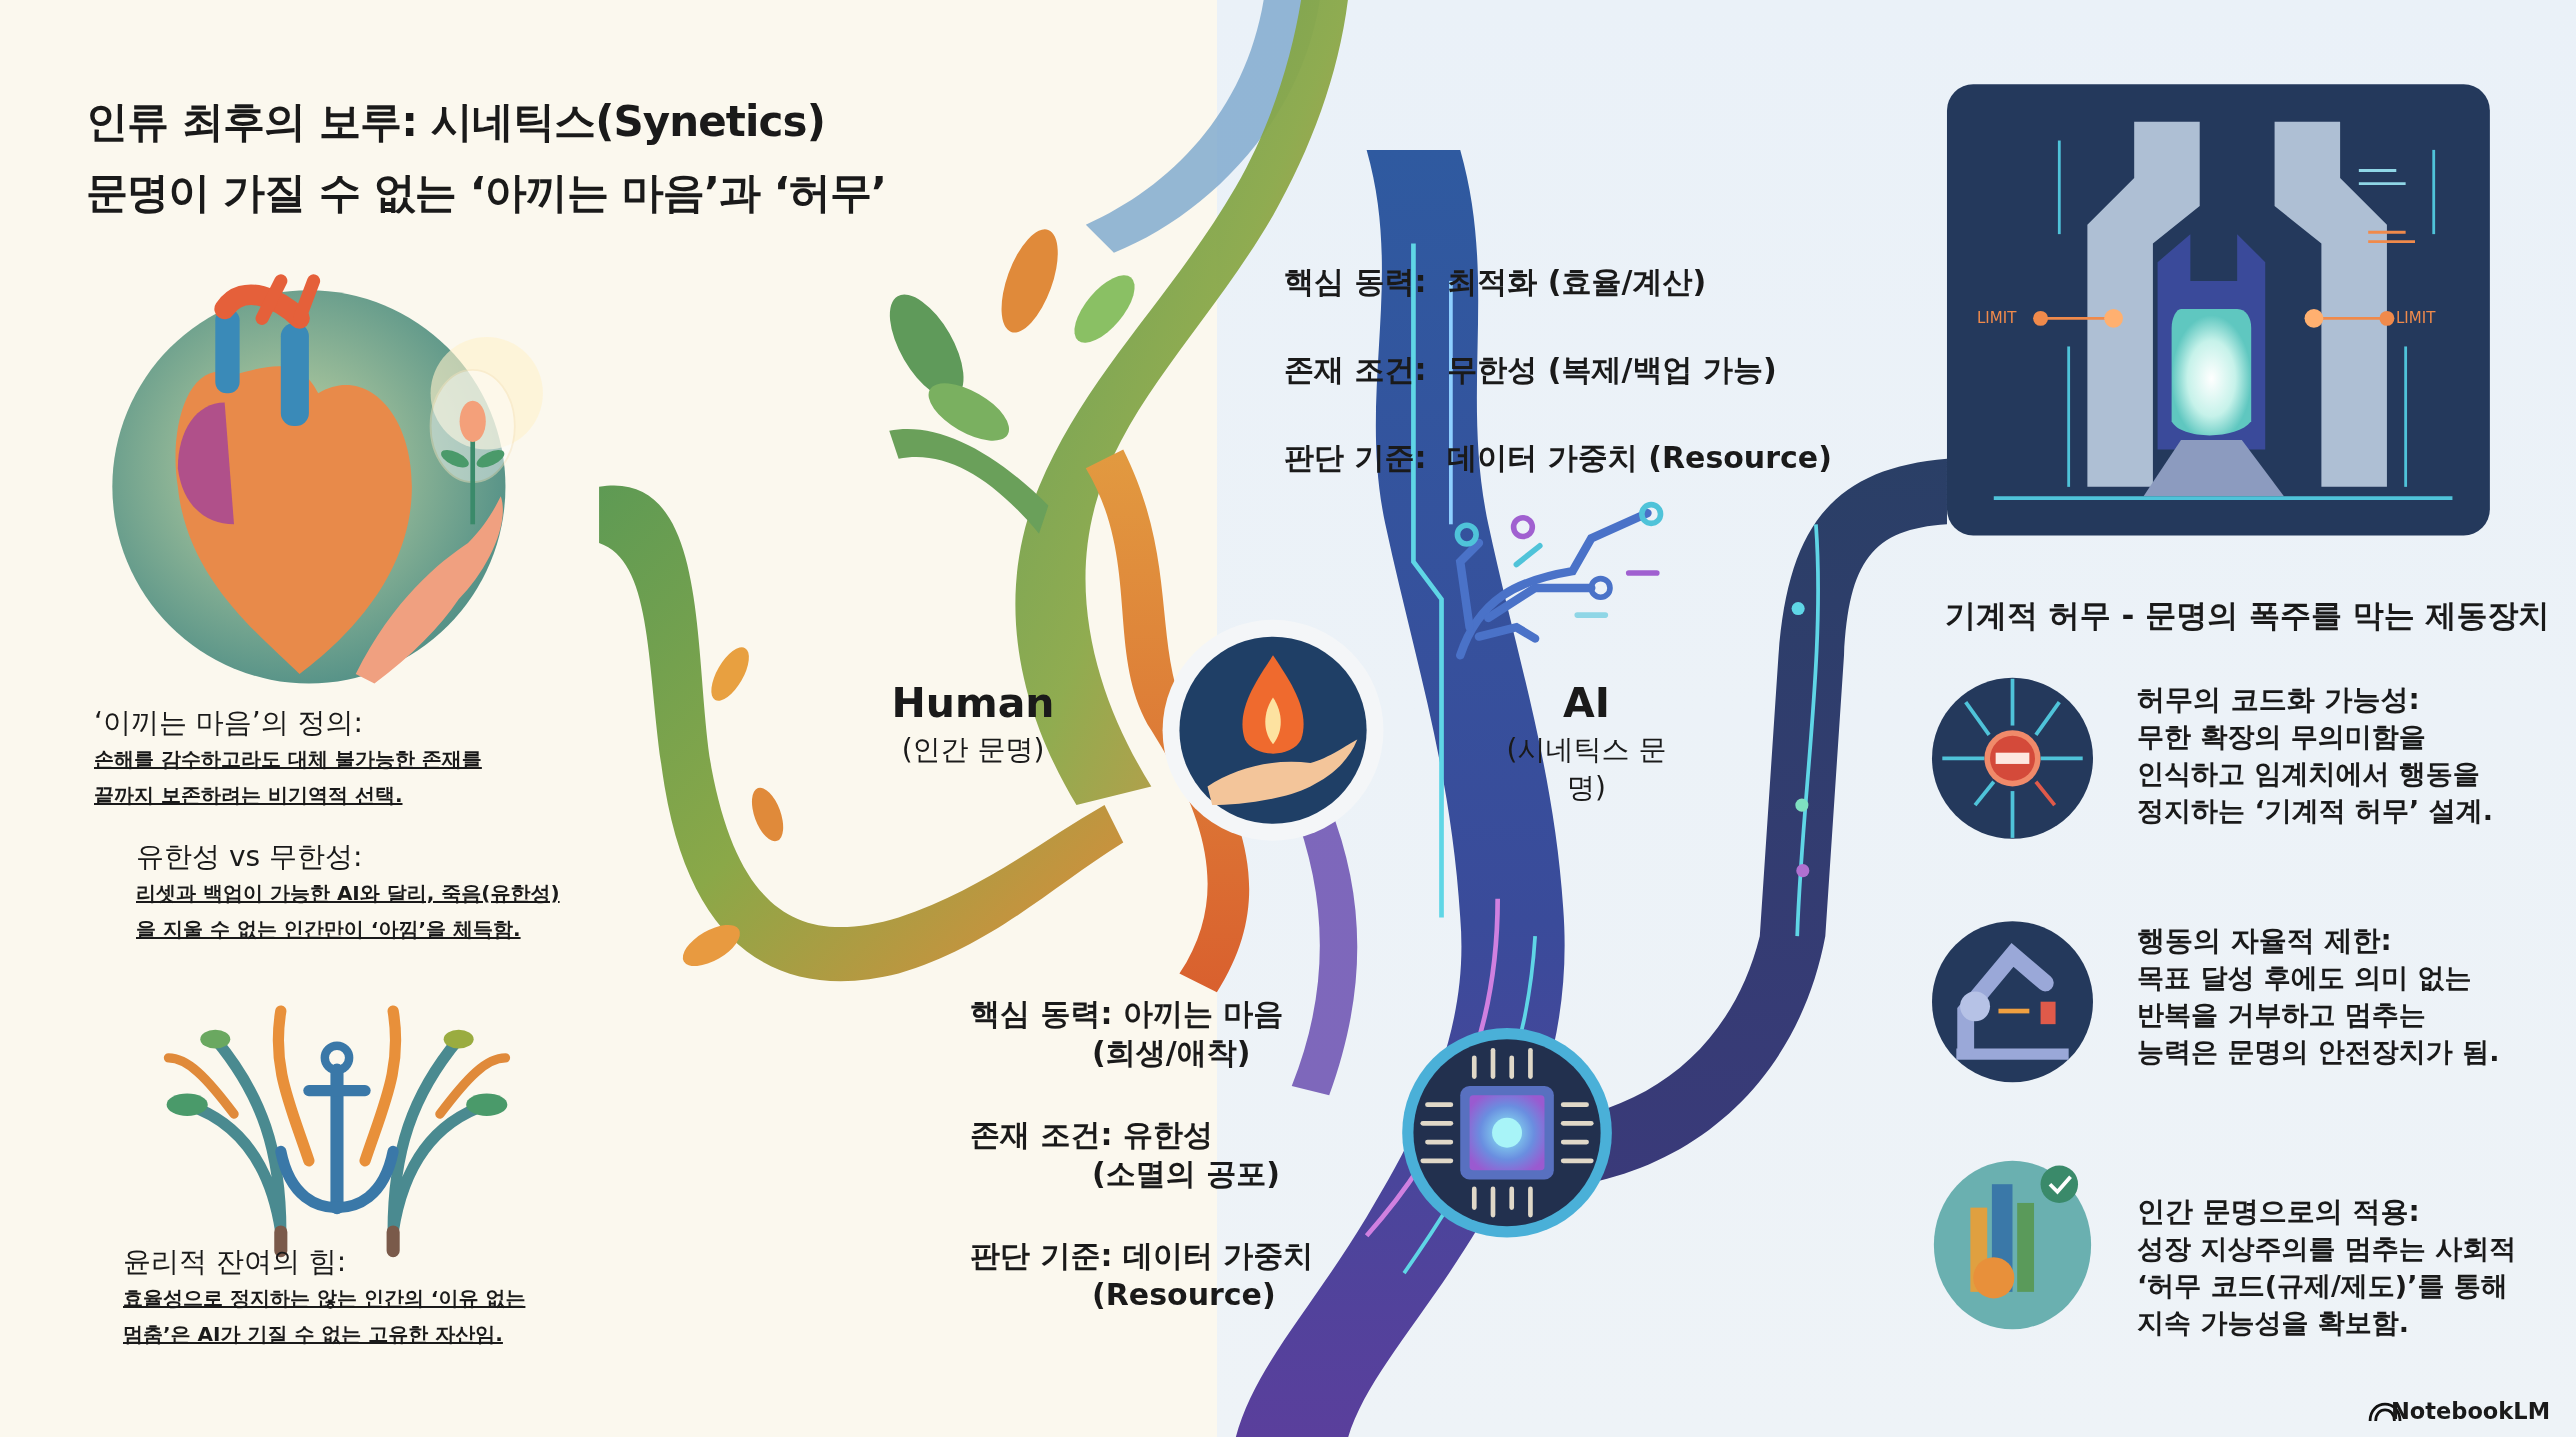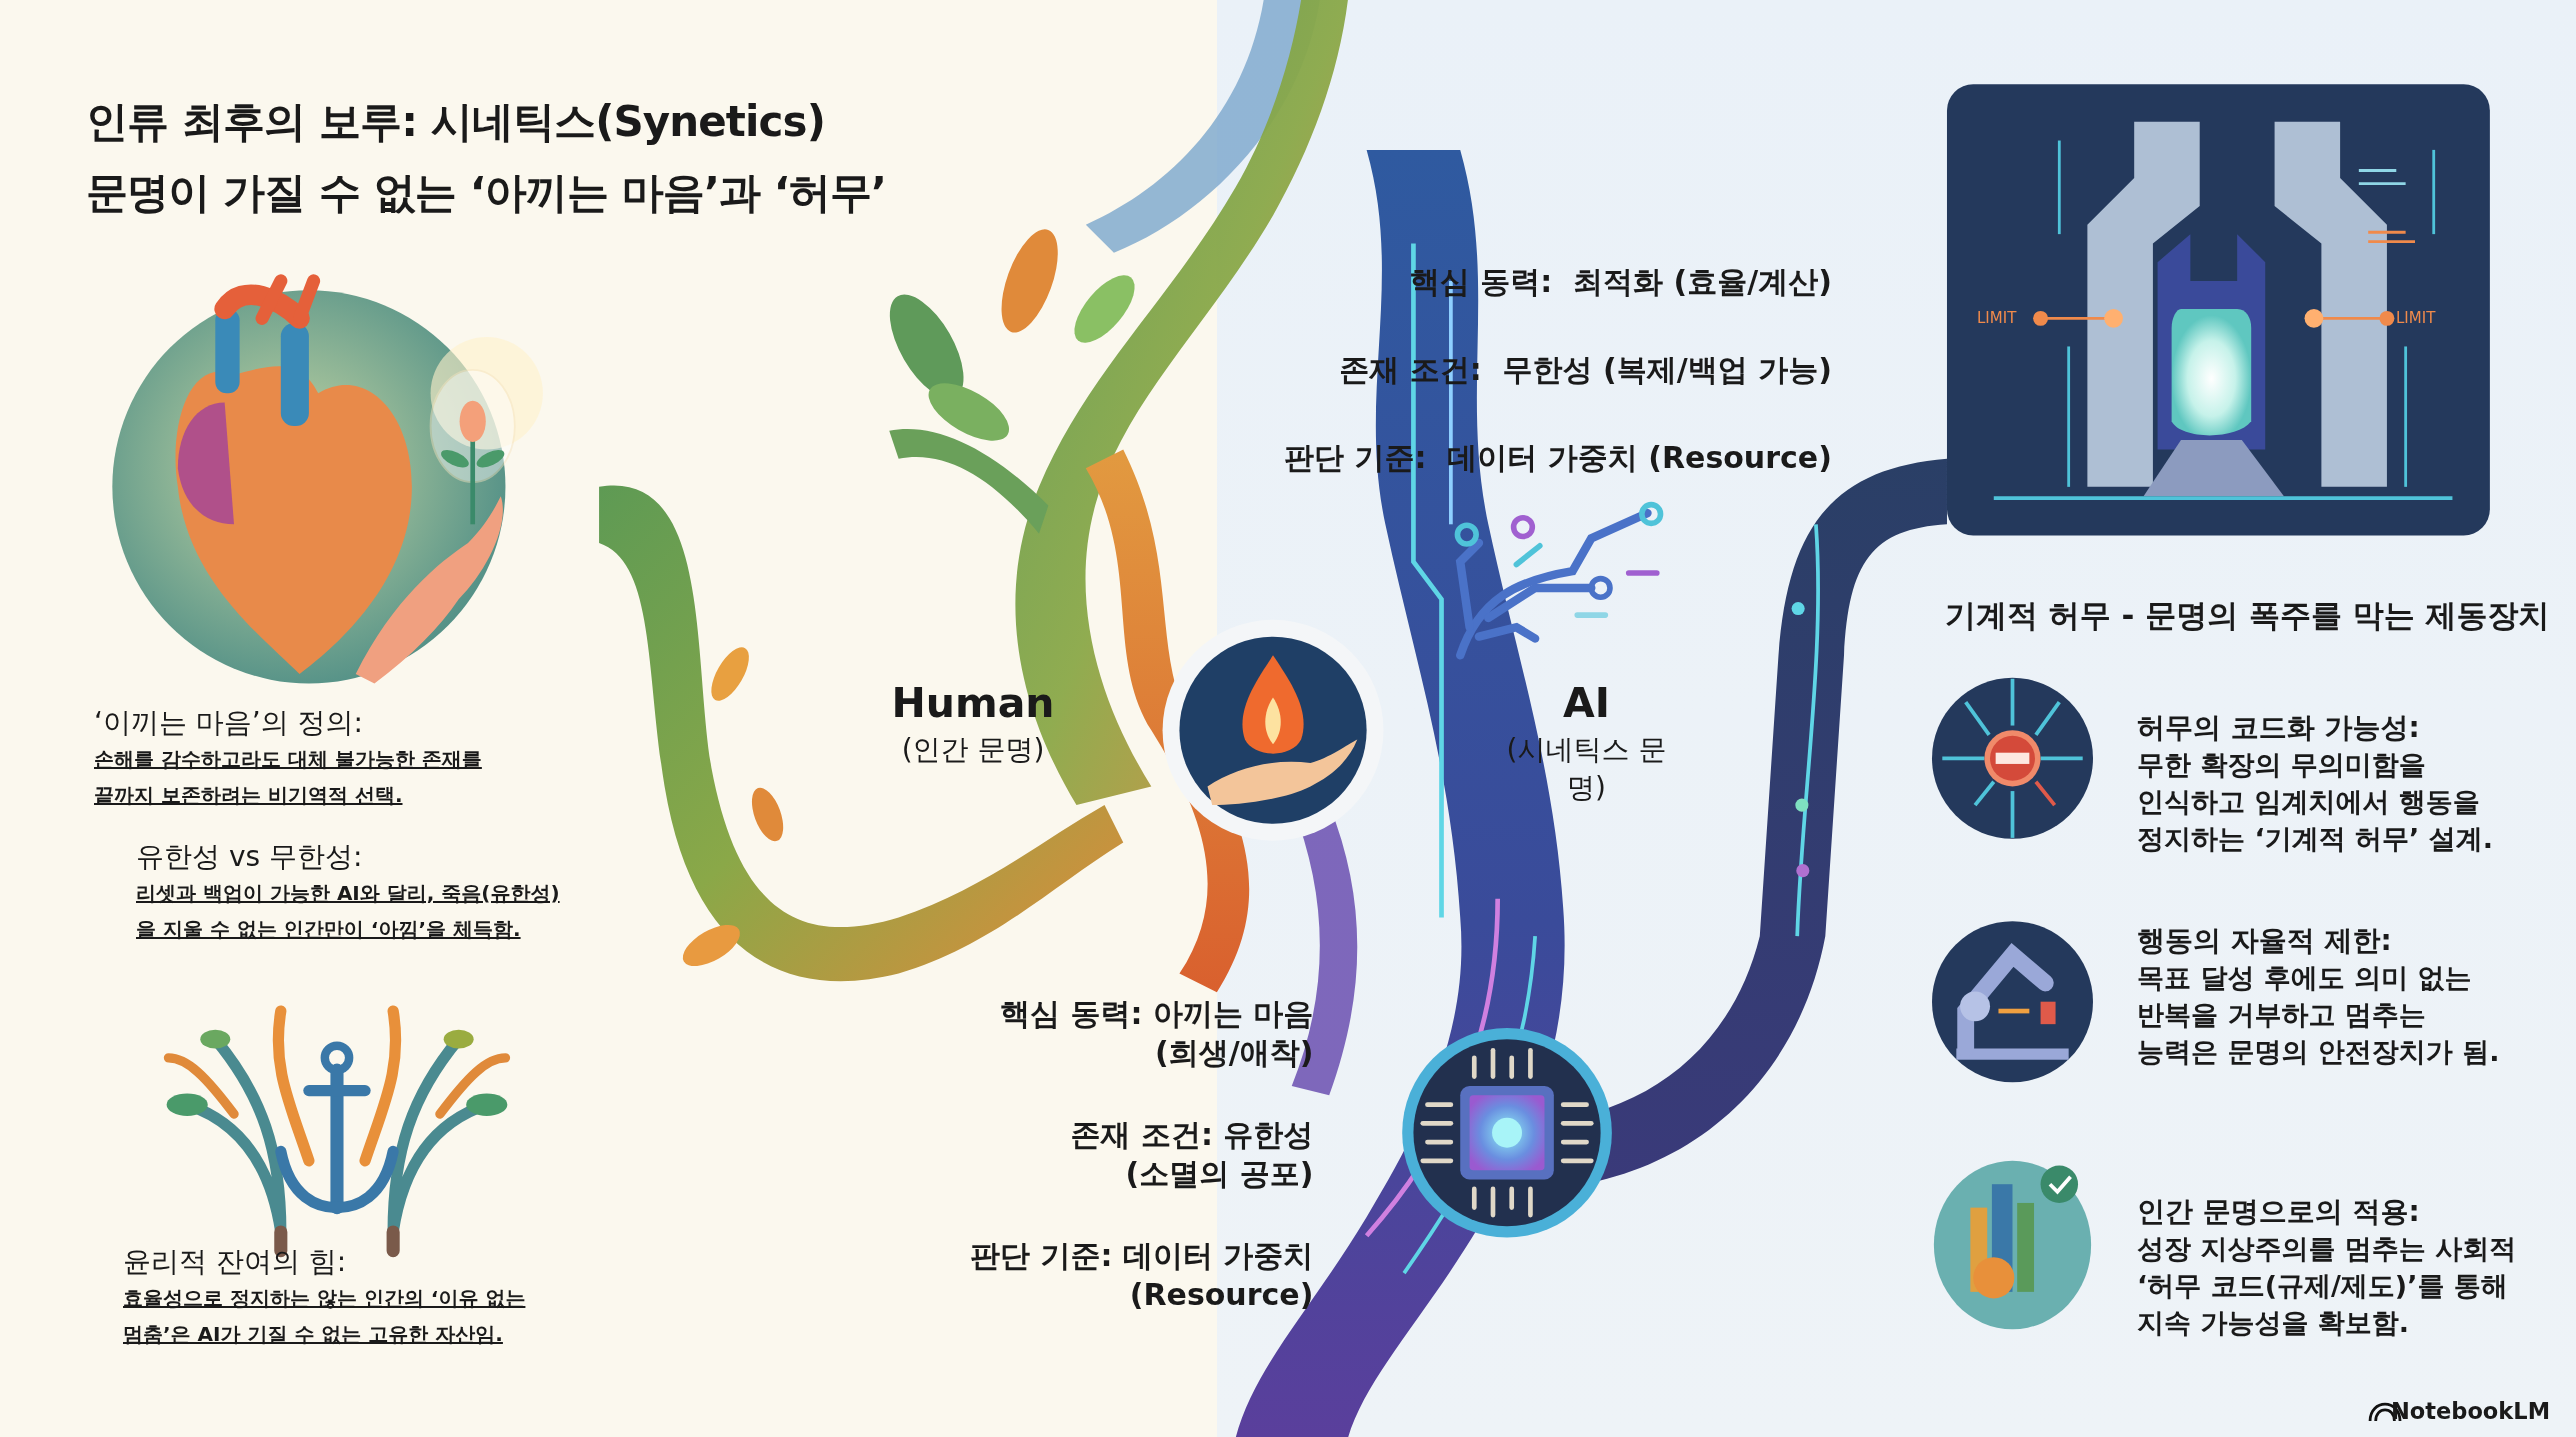--- a/index.html
+++ b/index.html
@@ -19,21 +19,21 @@
     background: linear-gradient(180deg, #eaf1f8 0%, #eef3f7 100%);
   }
   svg.art { position: absolute; left: 0; top: 0; }
   .txt { position: absolute; font-weight: bold; white-space: nowrap; }
   .title { left: 86px; top: 86px; font-size: 42px; line-height: 71px; letter-spacing: -0.9px; }
   .sec-head { font-size: 28px; line-height: 37px; }
   .sec-body { font-size: 20px; line-height: 36px; font-weight: bold; text-decoration: underline; }
   .block { position: absolute; }
   .label-big { font-size: 41px; font-weight: bold; text-align: center; }
   .label-sub { font-size: 28px; font-weight: normal; text-align: center; margin-top: 3.7px; }
-  .attr { font-size: 30px; line-height: 39px; font-weight: bold; white-space: nowrap; text-align: right; }
+  .attr { font-size: 30px; line-height: 39px; font-weight: bold; white-space: nowrap; }
   .attr-row { margin-bottom: 49px; }
   .attr-row-left { margin-bottom: 43px; }
   .indent { padding-left: 122px; display: block; }
   .card-title { font-size: 31px; }
   .card-item { position: absolute; left: 2137px; }
   .card-item .h { font-size: 28px; line-height: 37px; font-weight: bold; }
   .card-item .b { font-size: 27px; line-height: 37px; font-weight: bold; }
   .brand { position: absolute; left: 2391px; top: 1398px; font-size: 22.5px; font-weight: bold; display: flex; align-items: center; gap: 7.5px; }
 </style>
 </head>
@@ -323,21 +323,21 @@
     <span>데이터 가중치</span>
     <span class="indent">(Resource)</span>
   </div>
 </div>
 
 <div class="txt" style="left:1977px; top:309px; font-size:15px; color:#f08a4b; font-weight:normal;">LIMIT</div>
 <div class="txt" style="left:2396px; top:309px; font-size:15px; color:#f08a4b; font-weight:normal;">LIMIT</div>
 
 <div class="txt card-title" style="left:1945px; top:595px;">기계적 허무 - 문명의 폭주를 막는 제동장치</div>
 
-<div class="card-item" style="top:681px;margin-top:28px;">
+<div class="card-item" style="top:681px;">
   <div class="h">허무의 코드화 가능성:</div>
   <div class="b">무한 확장의 무의미함을</div>
   <div class="b">인식하고 임계치에서 행동을</div>
   <div class="b">정지하는 ‘기계적 허무’ 설계.</div>
 </div>
 <div class="card-item" style="top:922px;">
   <div class="h">행동의 자율적 제한:</div>
   <div class="b">목표 달성 후에도 의미 없는</div>
   <div class="b">반복을 거부하고 멈추는</div>
   <div class="b">능력은 문명의 안전장치가 됨.</div>

